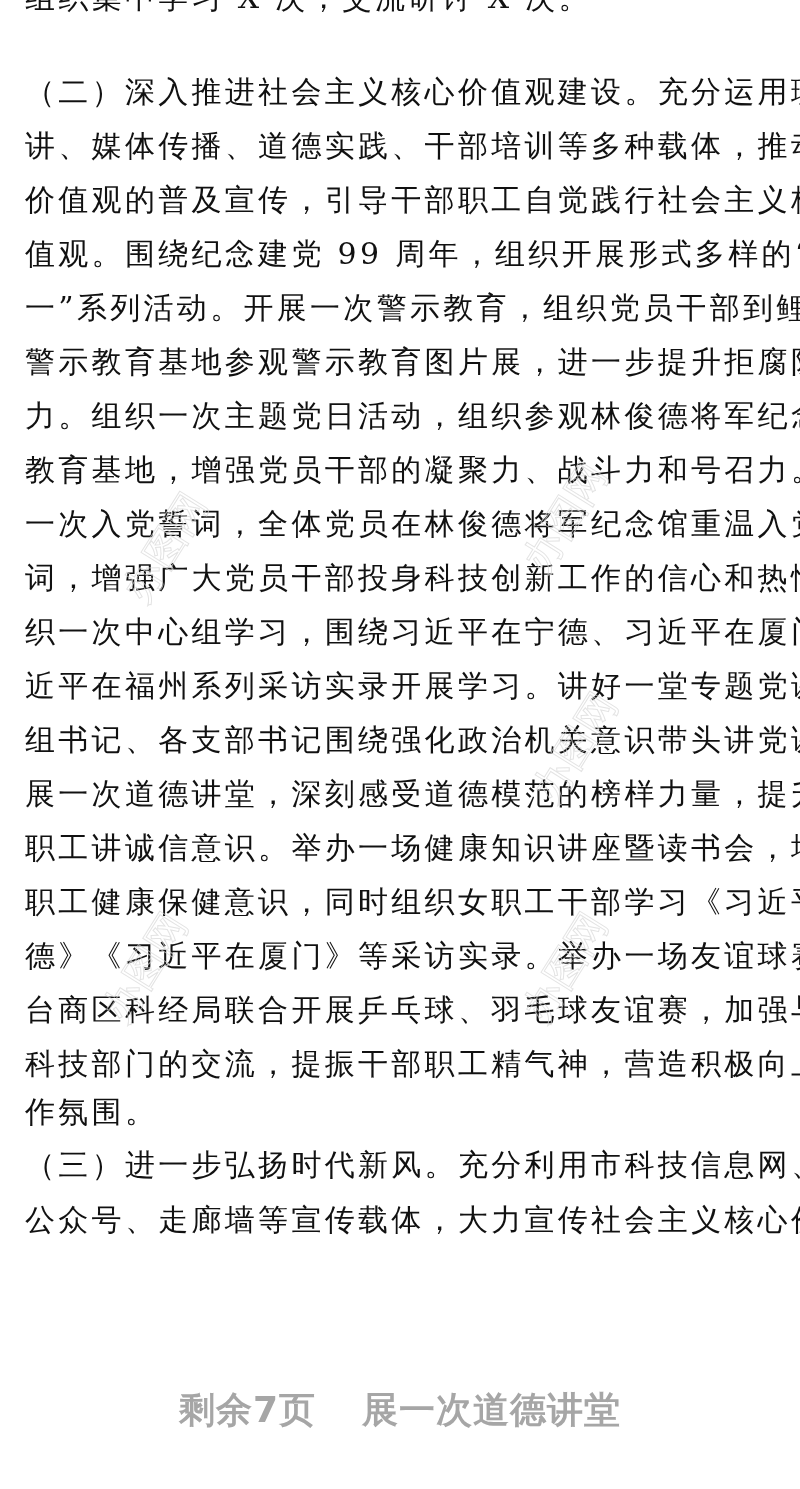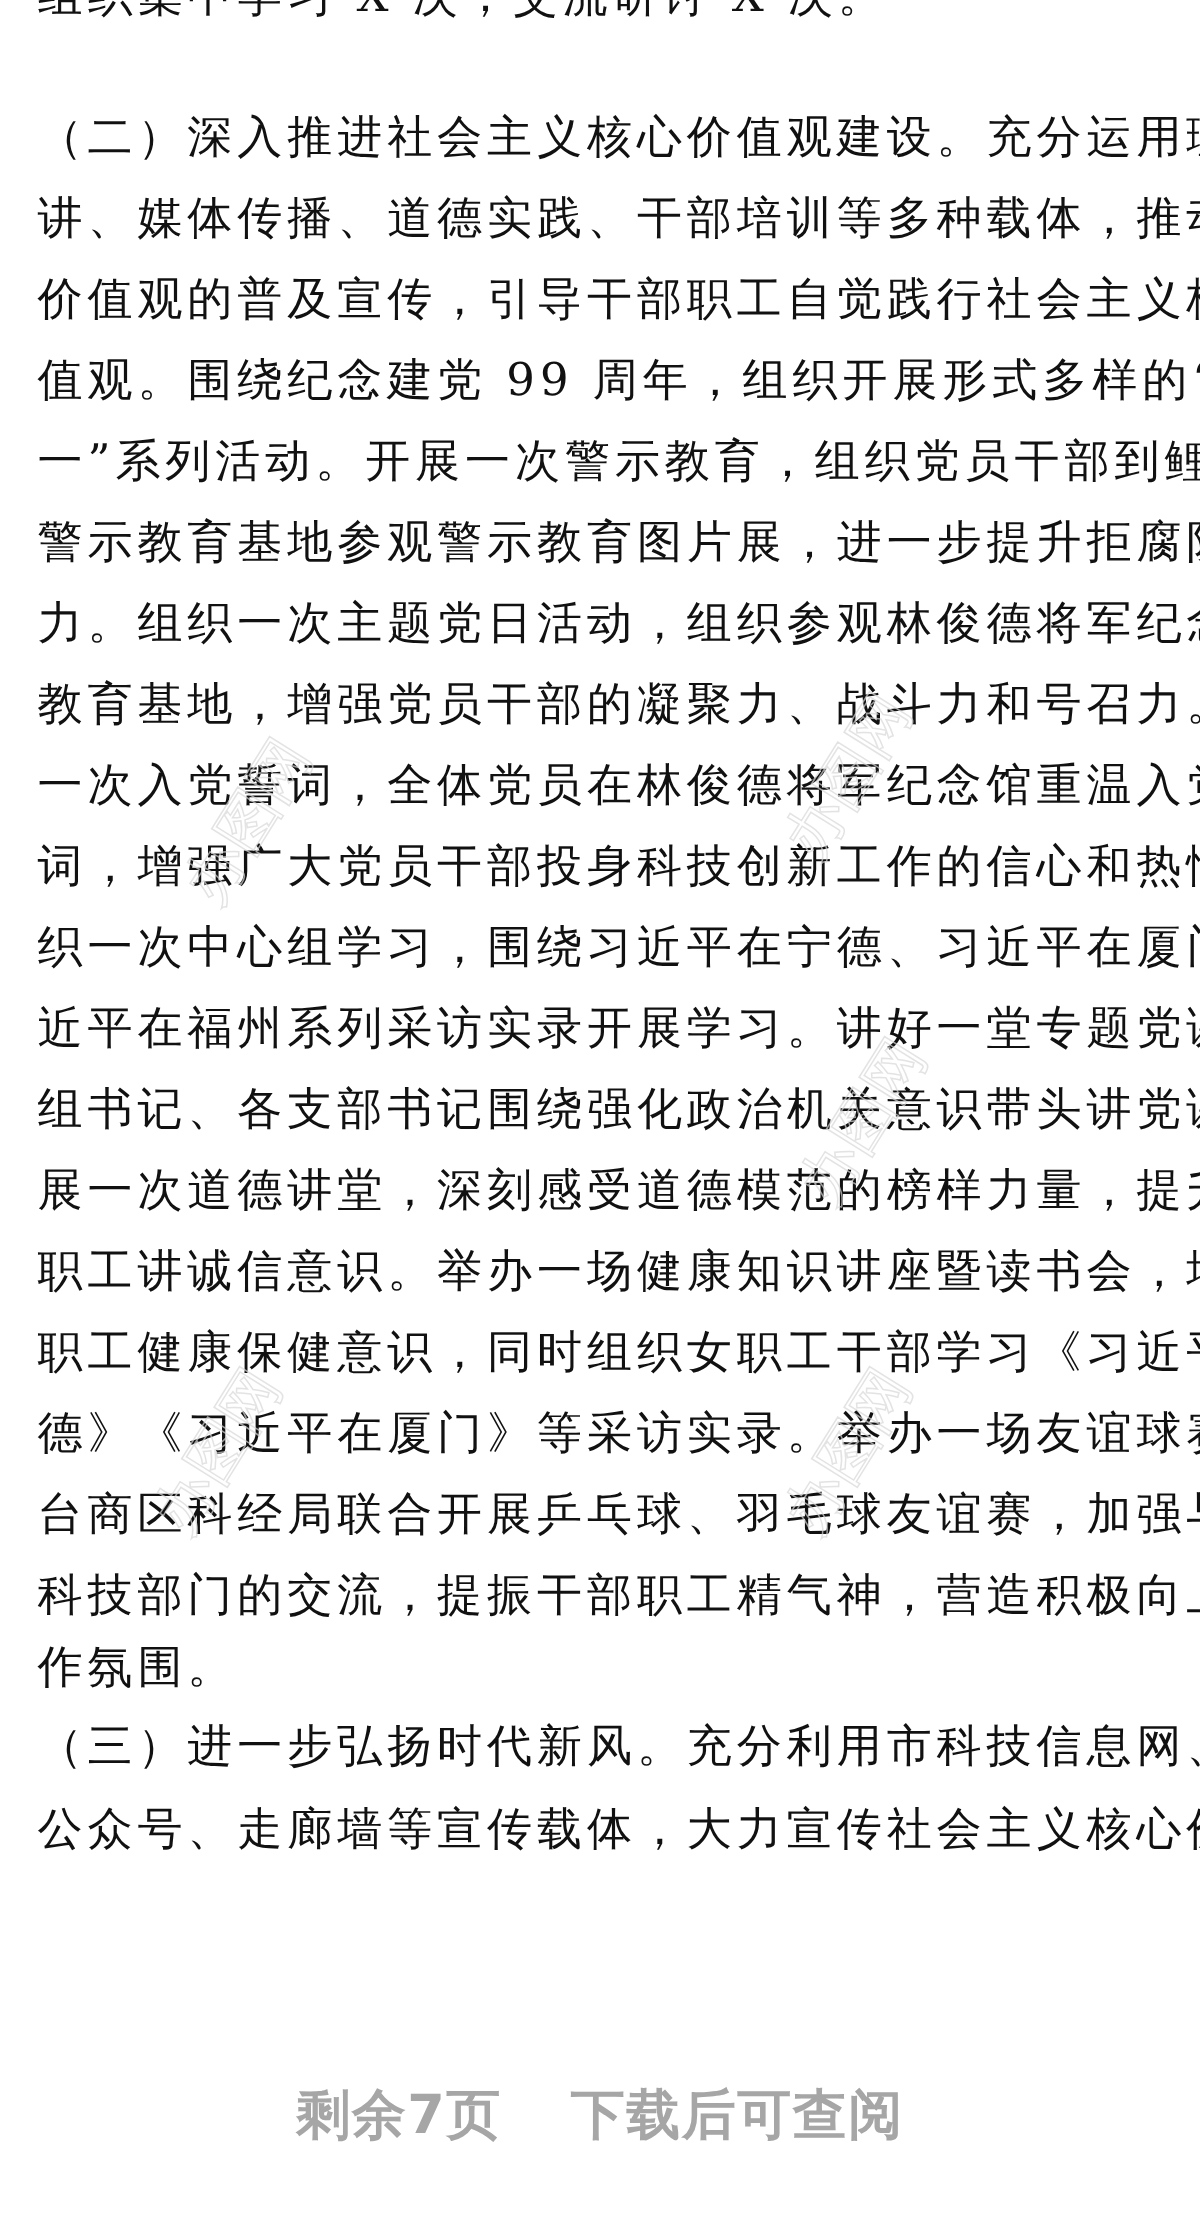--- a/index.html
+++ b/index.html
@@ -61,15 +61,15 @@
       <div class="line last" style="top: 1200px;">公众号、走廊墙等宣传载体，大力宣传社会主义核心价值观、</div>
     </div>
 
   <div class="watermark" style="left:105px; top:520px;">办图网</div>
   <div class="watermark" style="left:505px; top:490px;">办图网</div>
   <div class="watermark" style="left:515px; top:720px;">办图网</div>
   <div class="watermark" style="left:85px; top:940px;">办图网</div>
   <div class="watermark" style="left:505px; top:940px;">办图网</div>
 
   <div class="footer-notice">
-    <span>剩余7页</span><span class="gap"></span><span>下载后可查阅</span>
+    <span>剩余7页</span><span class="gap"></span><span>展一次道德讲堂</span>
   </div>
 </div>
 
 </body></html>

